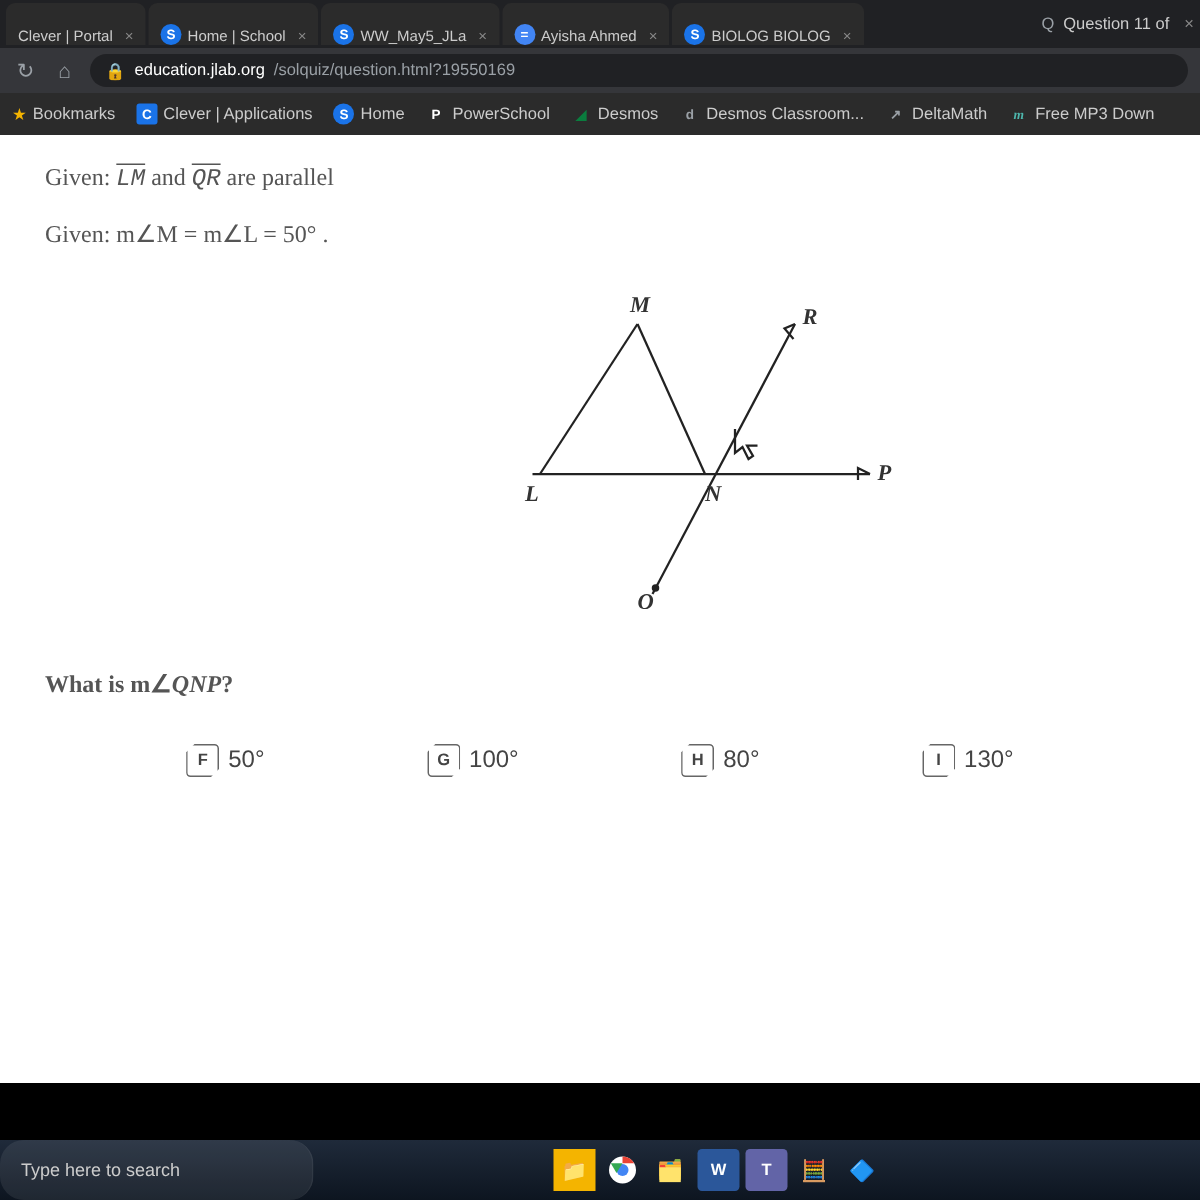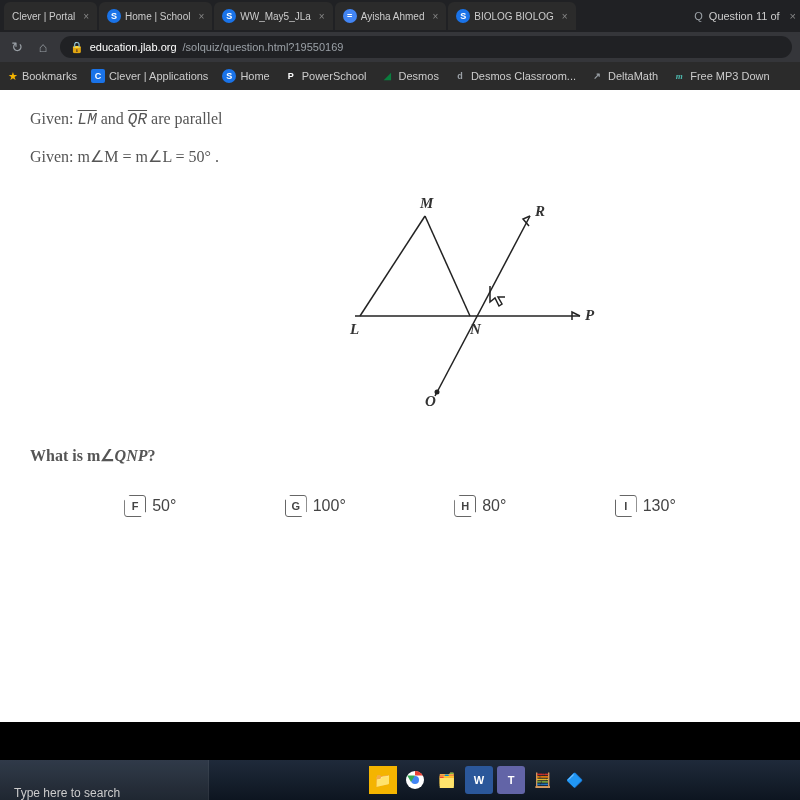--- a/index.html
+++ b/index.html
@@ -21,21 +21,21 @@
     display: flex;
     align-items: center;
     height: 32px;
     background: #202124;
     padding: 0 4px;
     gap: 2px;
     overflow: hidden;
   }
   .tab {
     display: flex;
-    align-items: center;
+    align-items: flex-end;
     padding: 0 8px;
     height: 28px;
     background: #2b2b2b;
     border-radius: 6px 6px 0 0;
     color: #ccc;
     white-space: nowrap;
     font-size: 10px;
     gap: 4px;
   }
   .tab-icon {
@@ -107,22 +107,22 @@
     clip-path: polygon(25% 0%, 100% 0%, 100% 75%, 75% 100%, 0% 100%, 0% 25%);
     border-radius:3px;
   }
   .taskbar {
     position:absolute; bottom:0; left:0; right:0; height:40px;
     background: linear-gradient(180deg, #1f2a3a, #0d1520);
     display:flex; align-items:center;
   }
   .search-box {
     background: rgba(255,255,255,0.08); color:#ccc; font-size:12px;
-    height:40px; display:flex; align-items:flex-end; padding:0 14px;
-    width:180px; border-right:1px solid rgba(255,255,255,0.05);
+    height:40px; display:flex; align-items:center; padding:0 14px;
+    width:180px; border-right:1px solid rgba(255,255,255,0.05);border-radius:16px;
   }
   .task-icons {
     display:flex; align-items:center; gap:4px; margin-left:160px;
   }
   .task-icon {
     width:28px; height:28px; display:inline-flex; align-items:center;
     justify-content:center; font-size:14px; color:#fff;
   }
   .strip {
     position:absolute; bottom:40px; left:0; right:0; height:38px;

